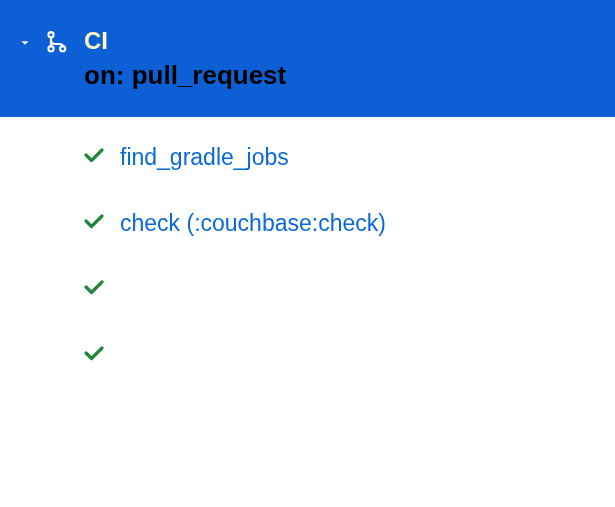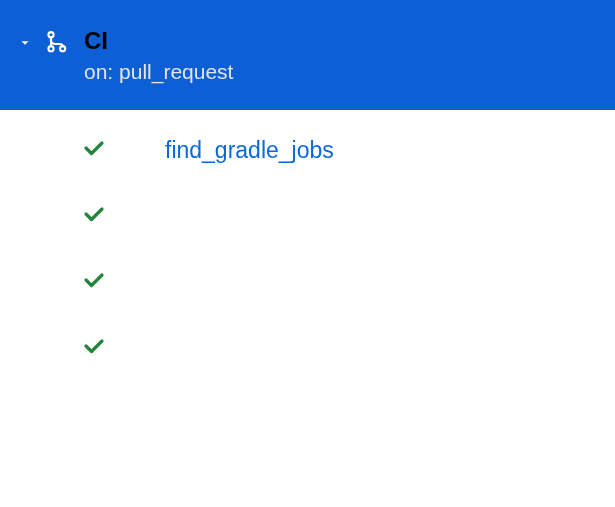--- a/index.html
+++ b/index.html
@@ -27,29 +27,29 @@
       color: #ffffff;
       margin-top: 2px;
       flex-shrink: 0;
     }
     .header-text {
       display: flex;
       flex-direction: column;
       gap: 6px;
     }
     .workflow-title {
-      color: #000000;
+      color: #fef9c3;
       font-size: 24px;
       font-weight: 700;
       line-height: 1.1;
     }
     .workflow-trigger {
-      color: #e5e5e5;
-      font-size: 21px;
-      font-weight: 400;
+      color: #000000;
+      font-size: 26px;
+      font-weight: 700;
     }
     .jobs-list {
       padding: 26px 0 0 82px;
       display: flex;
       flex-direction: column;
       gap: 38px;
     }
     .job-item {
       display: flex;
       align-items: center;
@@ -61,21 +61,20 @@
       flex-shrink: 0;
     }
     .job-name {
       color: #0969da;
       font-size: 23px;
       font-weight: 400;
       white-space: nowrap;
       overflow: hidden;
       text-overflow: ellipsis;
       max-width: 440px;
-      margin-left: 45px;
     }
   </style>
 </head>
 <body>
 
 <div class="header">
   <span class="caret">
     <svg width="14" height="14" viewBox="0 0 16 16" fill="currentColor">
       <path d="M4 6 L8 10 L12 6 Z"></path>
     </svg>
@@ -103,20 +102,21 @@
         </svg>
     </span>
     <span class="job-name">find_gradle_jobs</span>
   </div>
   <div class="job-item">
     <span class="check-icon">
       <svg width="24" height="24" viewBox="0 0 24 24" fill="none" stroke="currentColor" stroke-width="3.2" stroke-linecap="round" stroke-linejoin="round">
           <path d="M4 12 L9.5 17.5 L20 7"></path>
         </svg>
     </span>
+    <span class="job-name">check (:couchbase:check)</span>
   </div>
   <div class="job-item">
     <span class="check-icon">
       <svg width="24" height="24" viewBox="0 0 24 24" fill="none" stroke="currentColor" stroke-width="3.2" stroke-linecap="round" stroke-linejoin="round">
           <path d="M4 12 L9.5 17.5 L20 7"></path>
         </svg>
     </span>
   </div>
   <div class="job-item">
     <span class="check-icon">

